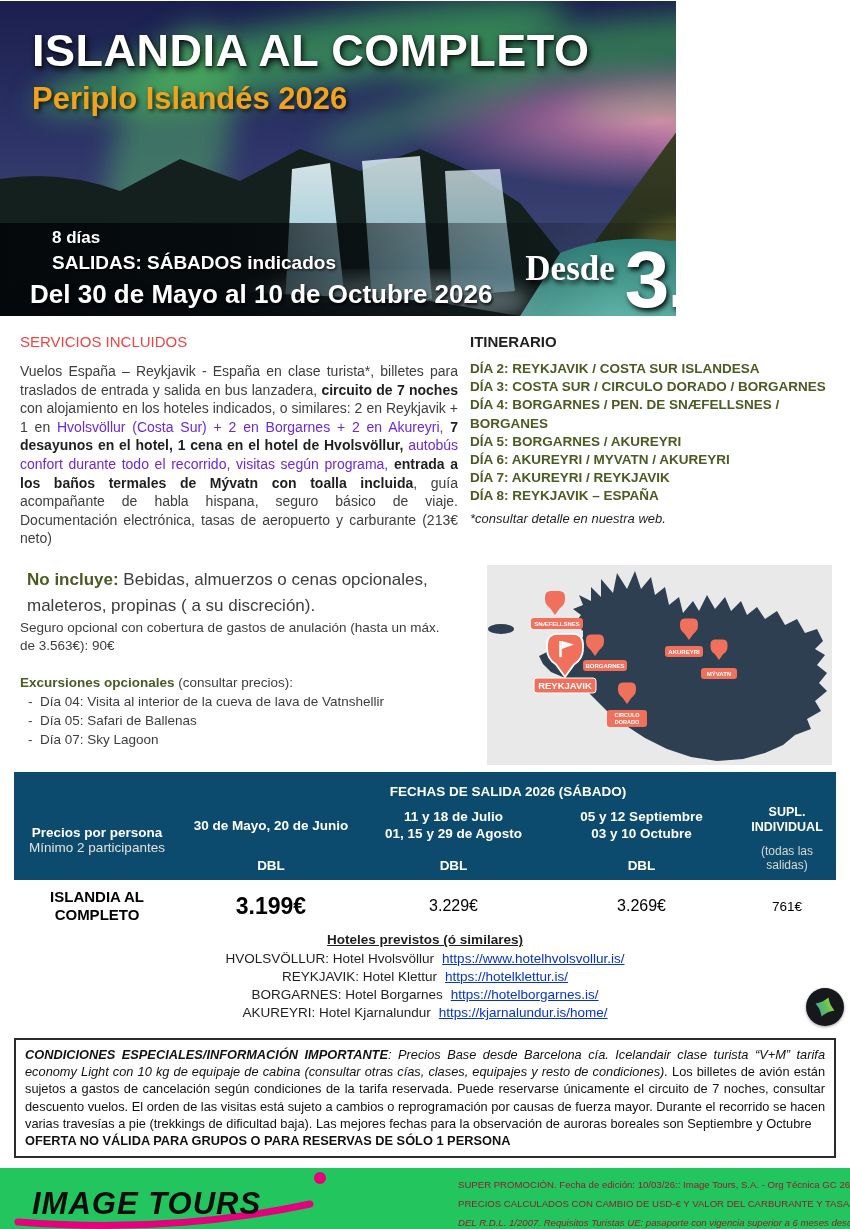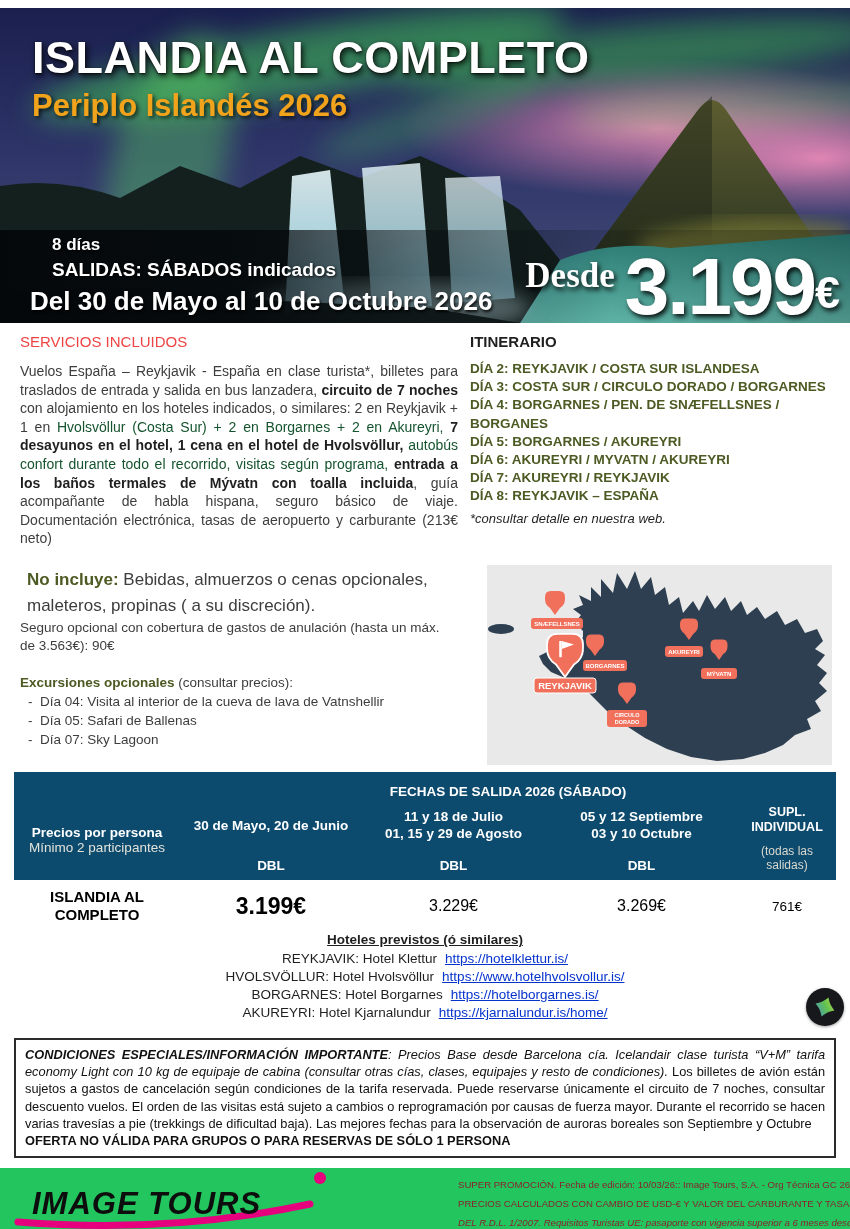--- a/index.html
+++ b/index.html
@@ -1,41 +1,41 @@
 <!DOCTYPE html>
 <html><head>
 <meta charset="utf-8">
 <style>
   * { margin:0; padding:0; box-sizing:border-box; }
   html,body { background:#888; }
   body { font-family:"Liberation Sans", sans-serif; }
   .page { position:relative; width:850px; height:1229px; background:#ffffff; margin:0 auto; overflow:hidden; }
 
   
-  .hero { position:absolute; top:8px; left:0; width:850px; height:315px; overflow:hidden; }
+  .hero { position:absolute; top:1px; left:0; width:676px; height:315px; overflow:hidden; }
   .hero svg { position:absolute; top:0; left:0; }
   .hero-title { position:absolute; top:24px; left:32px; font-size:45px; font-weight:bold; color:#ffffff; letter-spacing:.5px; text-shadow:2px 3px 6px rgba(0,0,0,.85), 0 1px 2px rgba(0,0,0,.7); }
   .hero-subtitle { position:absolute; top:80px; left:32px; font-size:31px; font-weight:bold; color:#f2a31c; text-shadow:2px 2px 4px rgba(0,0,0,.75); }
   .hero-band { position:absolute; top:222px; left:0; width:850px; height:93px;
     background:linear-gradient(to right, rgba(3,6,9,.90) 0%, rgba(3,6,9,.78) 28%, rgba(3,6,9,.38) 52%, rgba(3,6,9,.12) 72%, rgba(3,6,9,.28) 100%); }
   .band-left { position:absolute; left:30px; top:5px; color:#fff; }
   .band-days { font-size:17px; font-weight:bold; padding-left:22px; text-shadow:1px 1px 3px rgba(0,0,0,.9); }
   .band-salidas { font-size:19px; font-weight:bold; margin-top:4px; padding-left:22px; text-shadow:1px 1px 3px rgba(0,0,0,.9); }
   .band-dates { font-size:26px; font-weight:bold; margin-top:5px; text-shadow:1px 2px 3px rgba(0,0,0,.9); }
   .band-price { position:absolute; right:10px; bottom:2px; display:flex; align-items:flex-end; color:#fff; text-shadow:2px 3px 5px rgba(0,0,0,.9); }
   .price-desde { font-size:35px; font-weight:bold; margin-right:10px; margin-bottom:25px;font-family:Liberation Serif, serif; }
   .price-value { font-size:80px; font-weight:bold; line-height:.85; letter-spacing:-2px; }
   .price-euro { font-size:45px; font-weight:bold; margin-bottom:2px; }
 
   
   .left-col { position:absolute; top:333px; left:20px; width:438px; color:#3d3d3d; }
   .sec-title { color:#ef4444; font-weight:normal; font-size:15px; margin-bottom:12px; }
   .services-p { font-size:14px; line-height:18.6px; text-align:justify; color:#3d3d3d; }
   .seg-bold { font-weight:bold; color:#1f1f1f; }
-  .seg-gray { color:#14532d; }
+  .seg-gray { color:#6d28d9; }
   .not-include { margin-top:19px; font-size:17px; line-height:26px;margin-left:7px; }
   .green-bold { color:#4c5a23; font-weight:bold; }
   .insurance { font-size:13.5px; line-height:18px; }
   .optional-title { margin-top:19px; font-size:13.5px; line-height:18px; }
   .optional-list { font-size:13.5px; line-height:19px; }
   .optional-list .li { display:flex; }
   .optional-list .dash { width:20px; padding-left:8px; }
 
   
   .right-col { position:absolute; top:333px; left:470px; width:368px; }
@@ -269,22 +269,22 @@
       <div class="pr-name"><span>ISLANDIA AL</span><br><span>COMPLETO</span></div>
       <div class="pr-main">3.199€</div>
       <div class="pr-val">3.229€</div>
       <div class="pr-val">3.269€</div>
       <div class="pr-sup">761€</div>
     </div>
   </div>
 
   <div class="hotels">
     <div class="hotels-title">Hoteles previstos (ó similares)</div>
+    <div class="hotel-line"><span class="hotel-name">HVOLSVÖLLUR: Hotel Hvolsvöllur</span><a href="#">https://www.hotelhvolsvollur.is/</a></div>
     <div class="hotel-line"><span class="hotel-name">REYKJAVIK: Hotel Klettur</span><a href="#">https://hotelklettur.is/</a></div>
-    <div class="hotel-line"><span class="hotel-name">HVOLSVÖLLUR: Hotel Hvolsvöllur</span><a href="#">https://www.hotelhvolsvollur.is/</a></div>
     <div class="hotel-line"><span class="hotel-name">BORGARNES: Hotel Borgarnes</span><a href="#">https://hotelborgarnes.is/</a></div>
     <div class="hotel-line"><span class="hotel-name">AKUREYRI: Hotel Kjarnalundur</span><a href="#">https://kjarnalundur.is/home/</a></div>
   </div>
 
   <div class="float-badge">
     <svg width="24" height="24" viewBox="-12 -12 24 24">
       <defs>
         <linearGradient id="stargrad" x1="0" y1="1" x2="1" y2="0">
           <stop offset="0" stop-color="#3f8fd4"></stop>
             <stop offset="0.55" stop-color="#63c24f"></stop>

